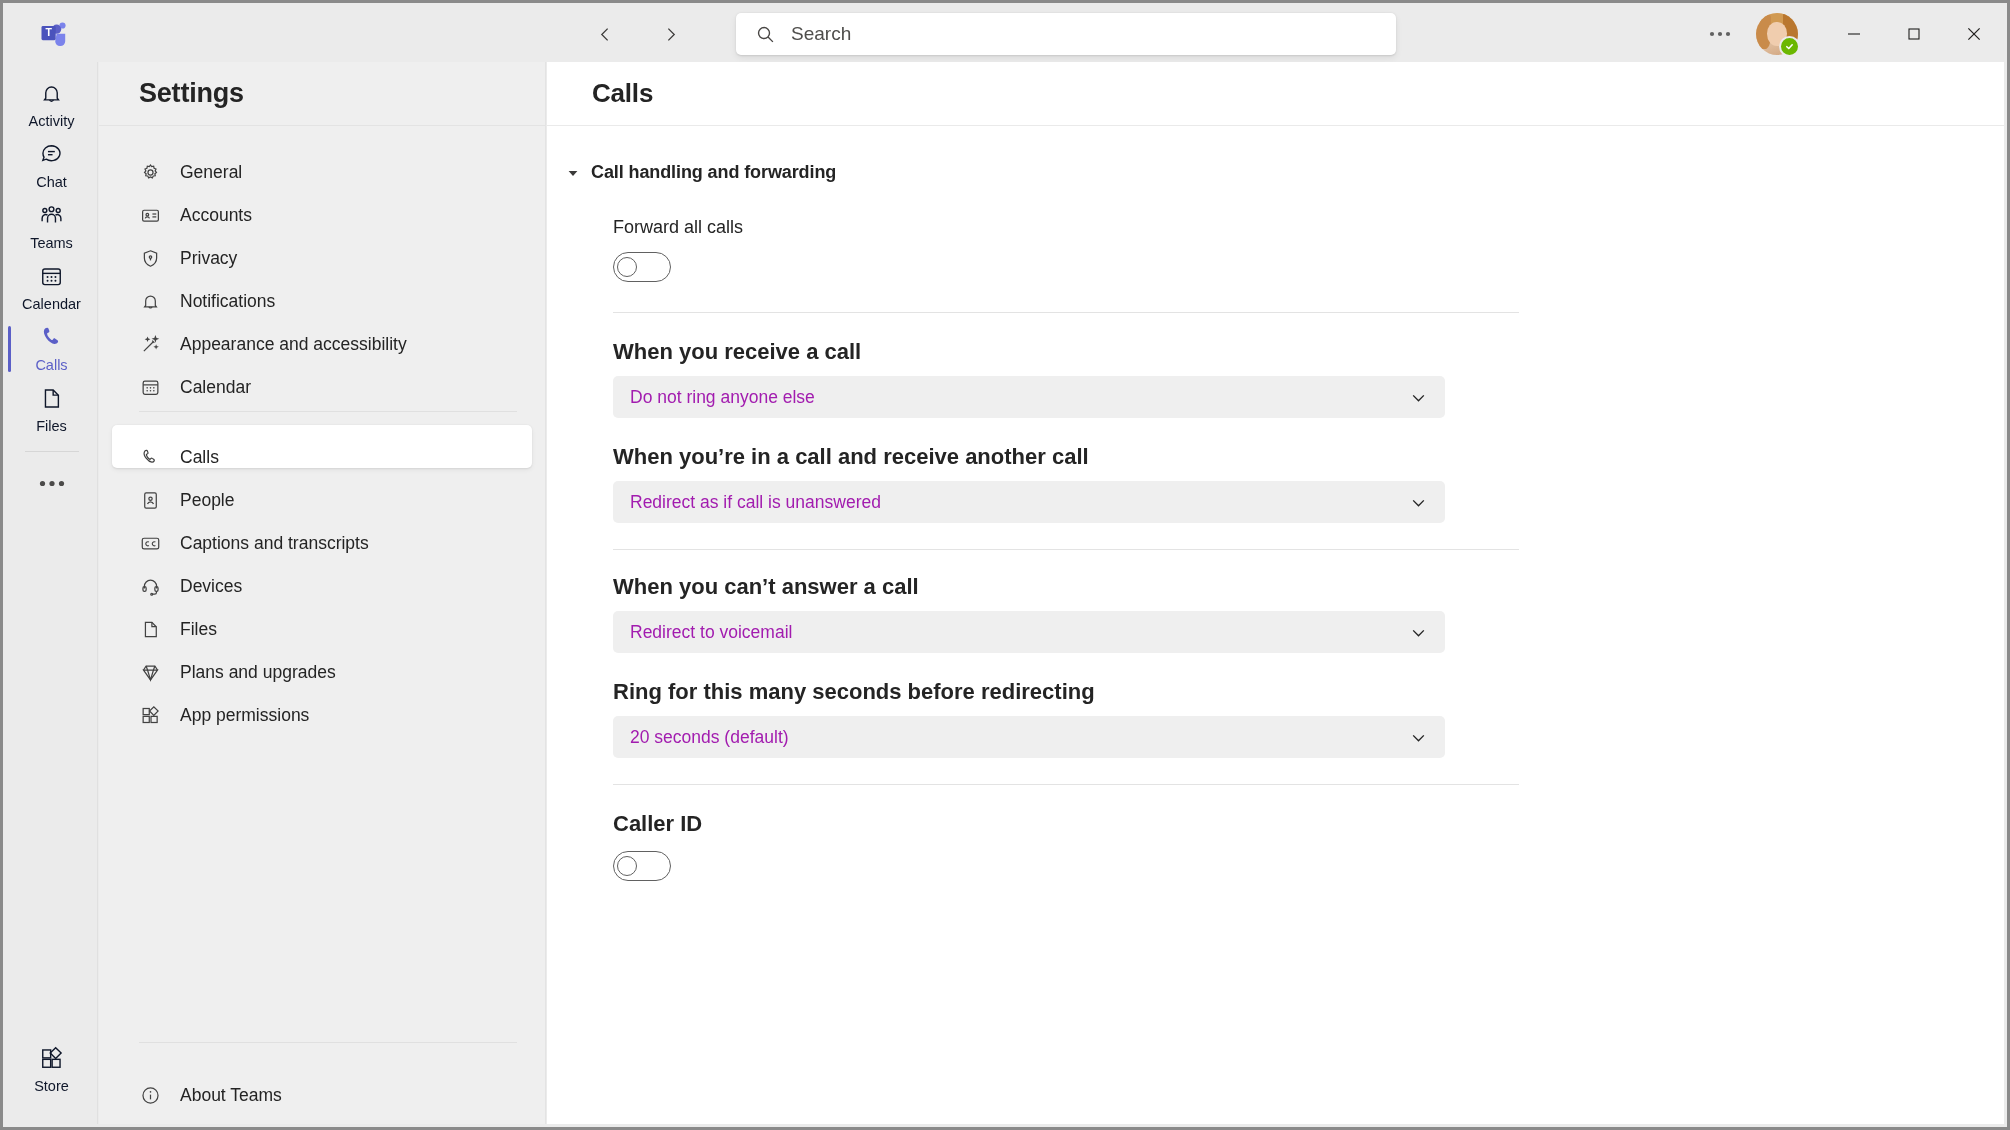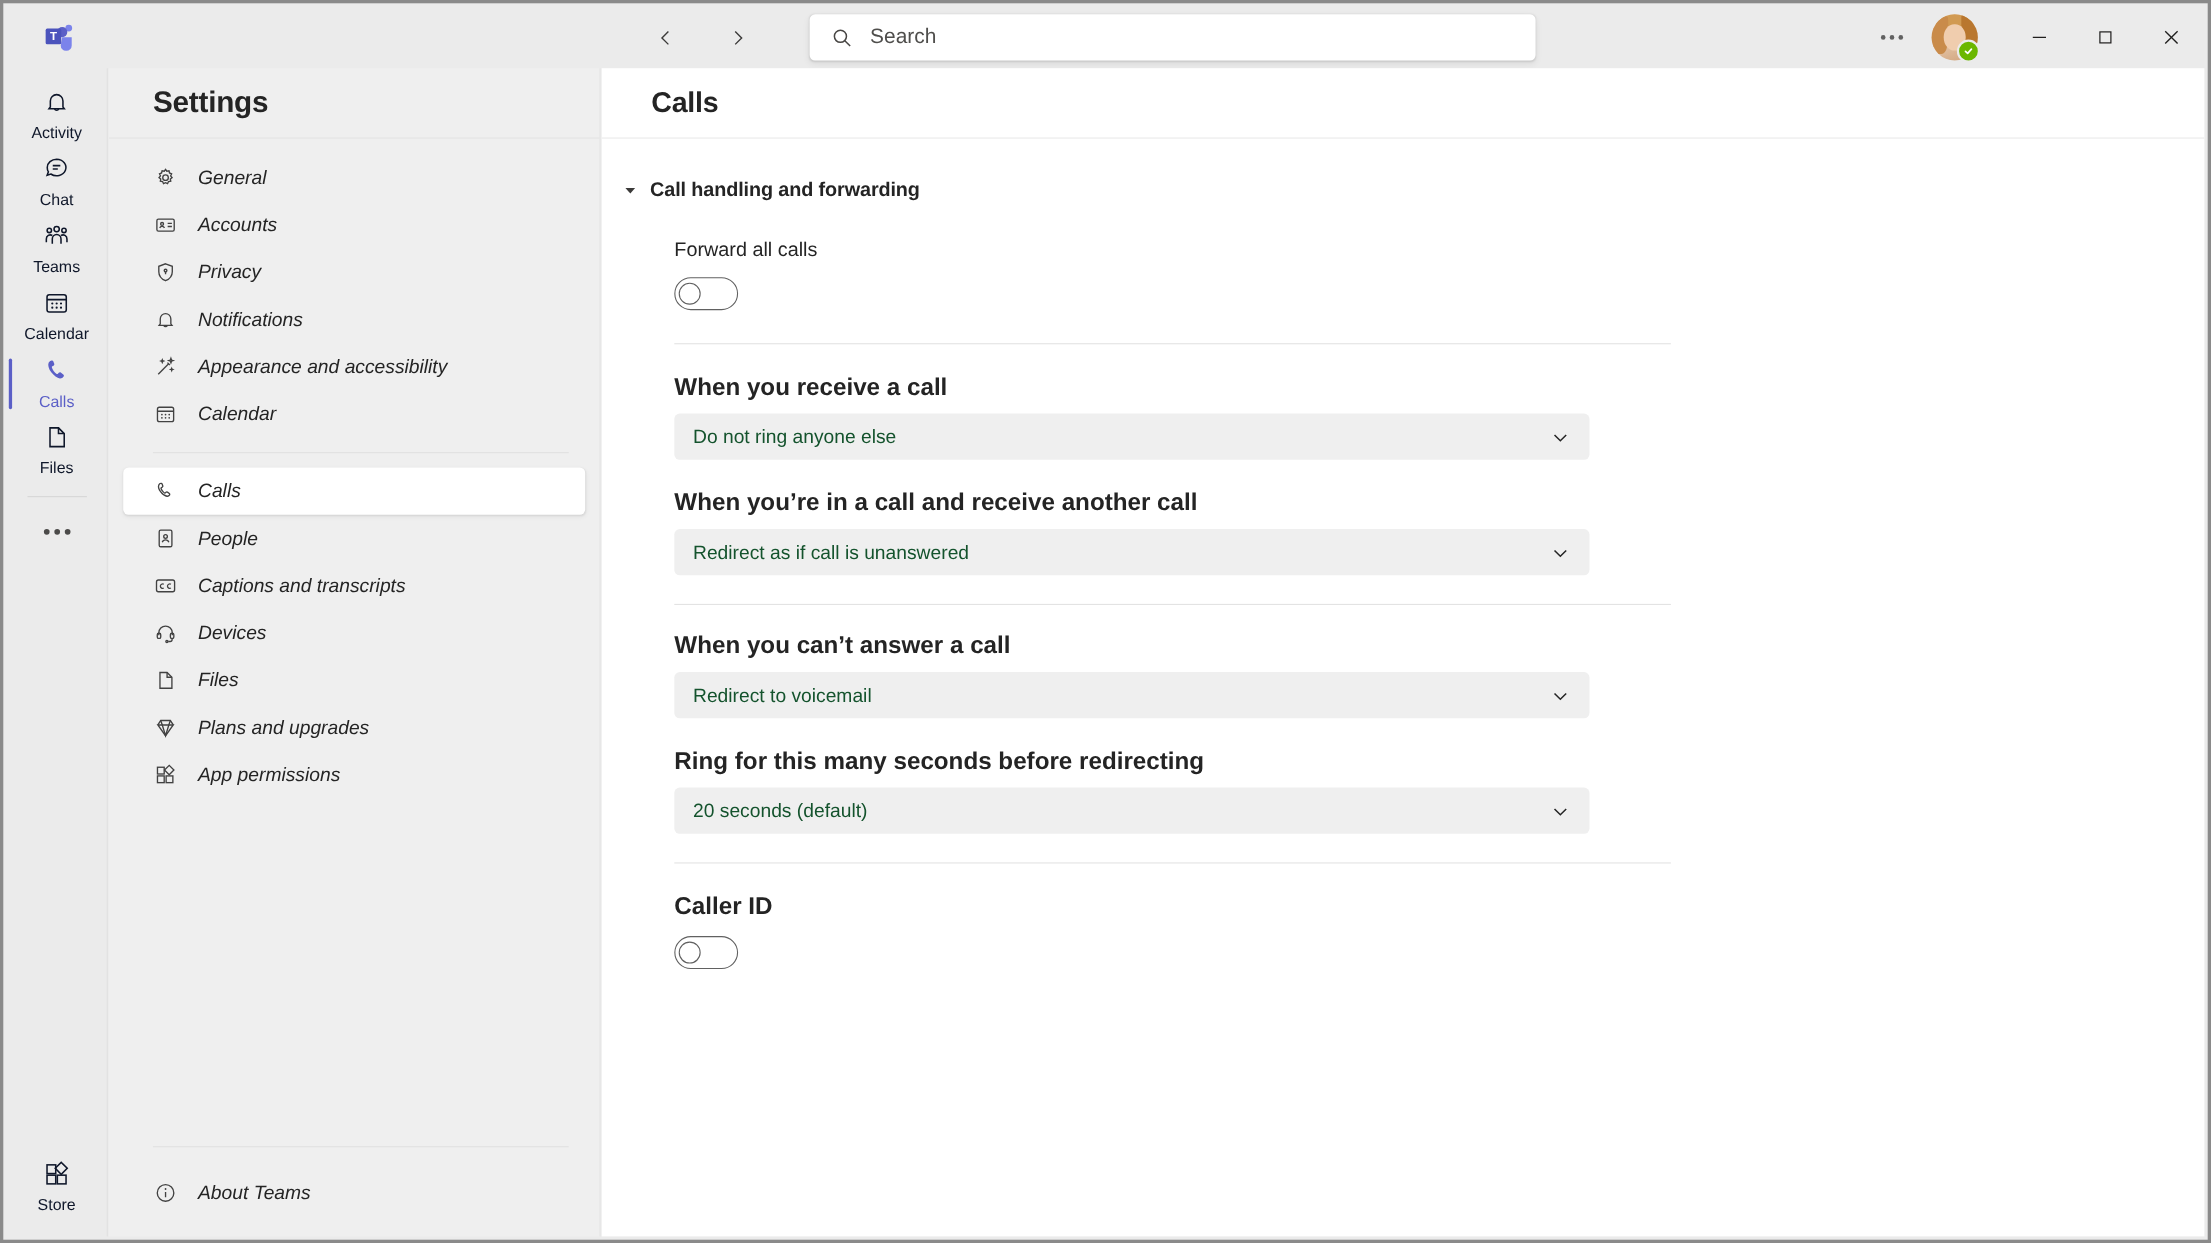--- a/index.html
+++ b/index.html
@@ -169,21 +169,21 @@
   }
   .rail-sep {
     width: 54px; height: 1px; background: #d6d6d6; margin: 11px 0 6px;
   }
   .rail-more {
     width: 92px; height: 50px;
     display:flex; align-items:center; justify-content:center;
     color:#4b4a49; font-size: 26px; letter-spacing: 3px;
     cursor: pointer;
   }
-  .rail-bottom { margin-top: auto; margin-bottom: 14px; }
+  .rail-bottom { margin-top: auto; margin-bottom: 24px; }
 
   
   .settings-pane {
     position: absolute;
     top: 59px; left: 96px;
     width: 447px;
     bottom: 3px;
     background: #efefef;
     display: flex;
     flex-direction: column;
@@ -204,26 +204,25 @@
     color: #242424;
     letter-spacing: -0.2px;
   }
   .settings-list { padding-top: 14px; }
   .snav {
     position: relative;
     height: 43px;
     margin: 0 13px;
     border-radius: 5px;
     display: flex;
-    align-items: center;
+    align-items: flex-end;
     padding-left: 28px;
     box-sizing: border-box;
     cursor: pointer;
     color: #242424;
-    font-style: italic;
   }
   .snav.active {
     background: #ffffff;
     box-shadow: 0 0.6px 1.8px rgba(0,0,0,0.07), 0 2px 5px rgba(0,0,0,0.06);
   }
   .snav .sicon-wrap {
     width: 30px;
     display:flex; align-items:center; justify-content:flex-start;
     color:#424242;
   }
@@ -321,21 +320,21 @@
     border-radius: 5px;
     display: flex;
     align-items: center;
     padding: 0 18px 0 17px;
     box-sizing: border-box;
     cursor: pointer;
     margin-bottom: 26px;
   }
   .dropdown .dval {
     font-size: 17.5px;
-    color: #14532d;
+    color: #a21caf;
   }
   .dropdown .dchev {
     margin-left: auto;
     display: flex; align-items: center;
     color: #242424;
   }
   .hr {
     width: 906px;
     height: 1px;
     background: #e3e3e3;

